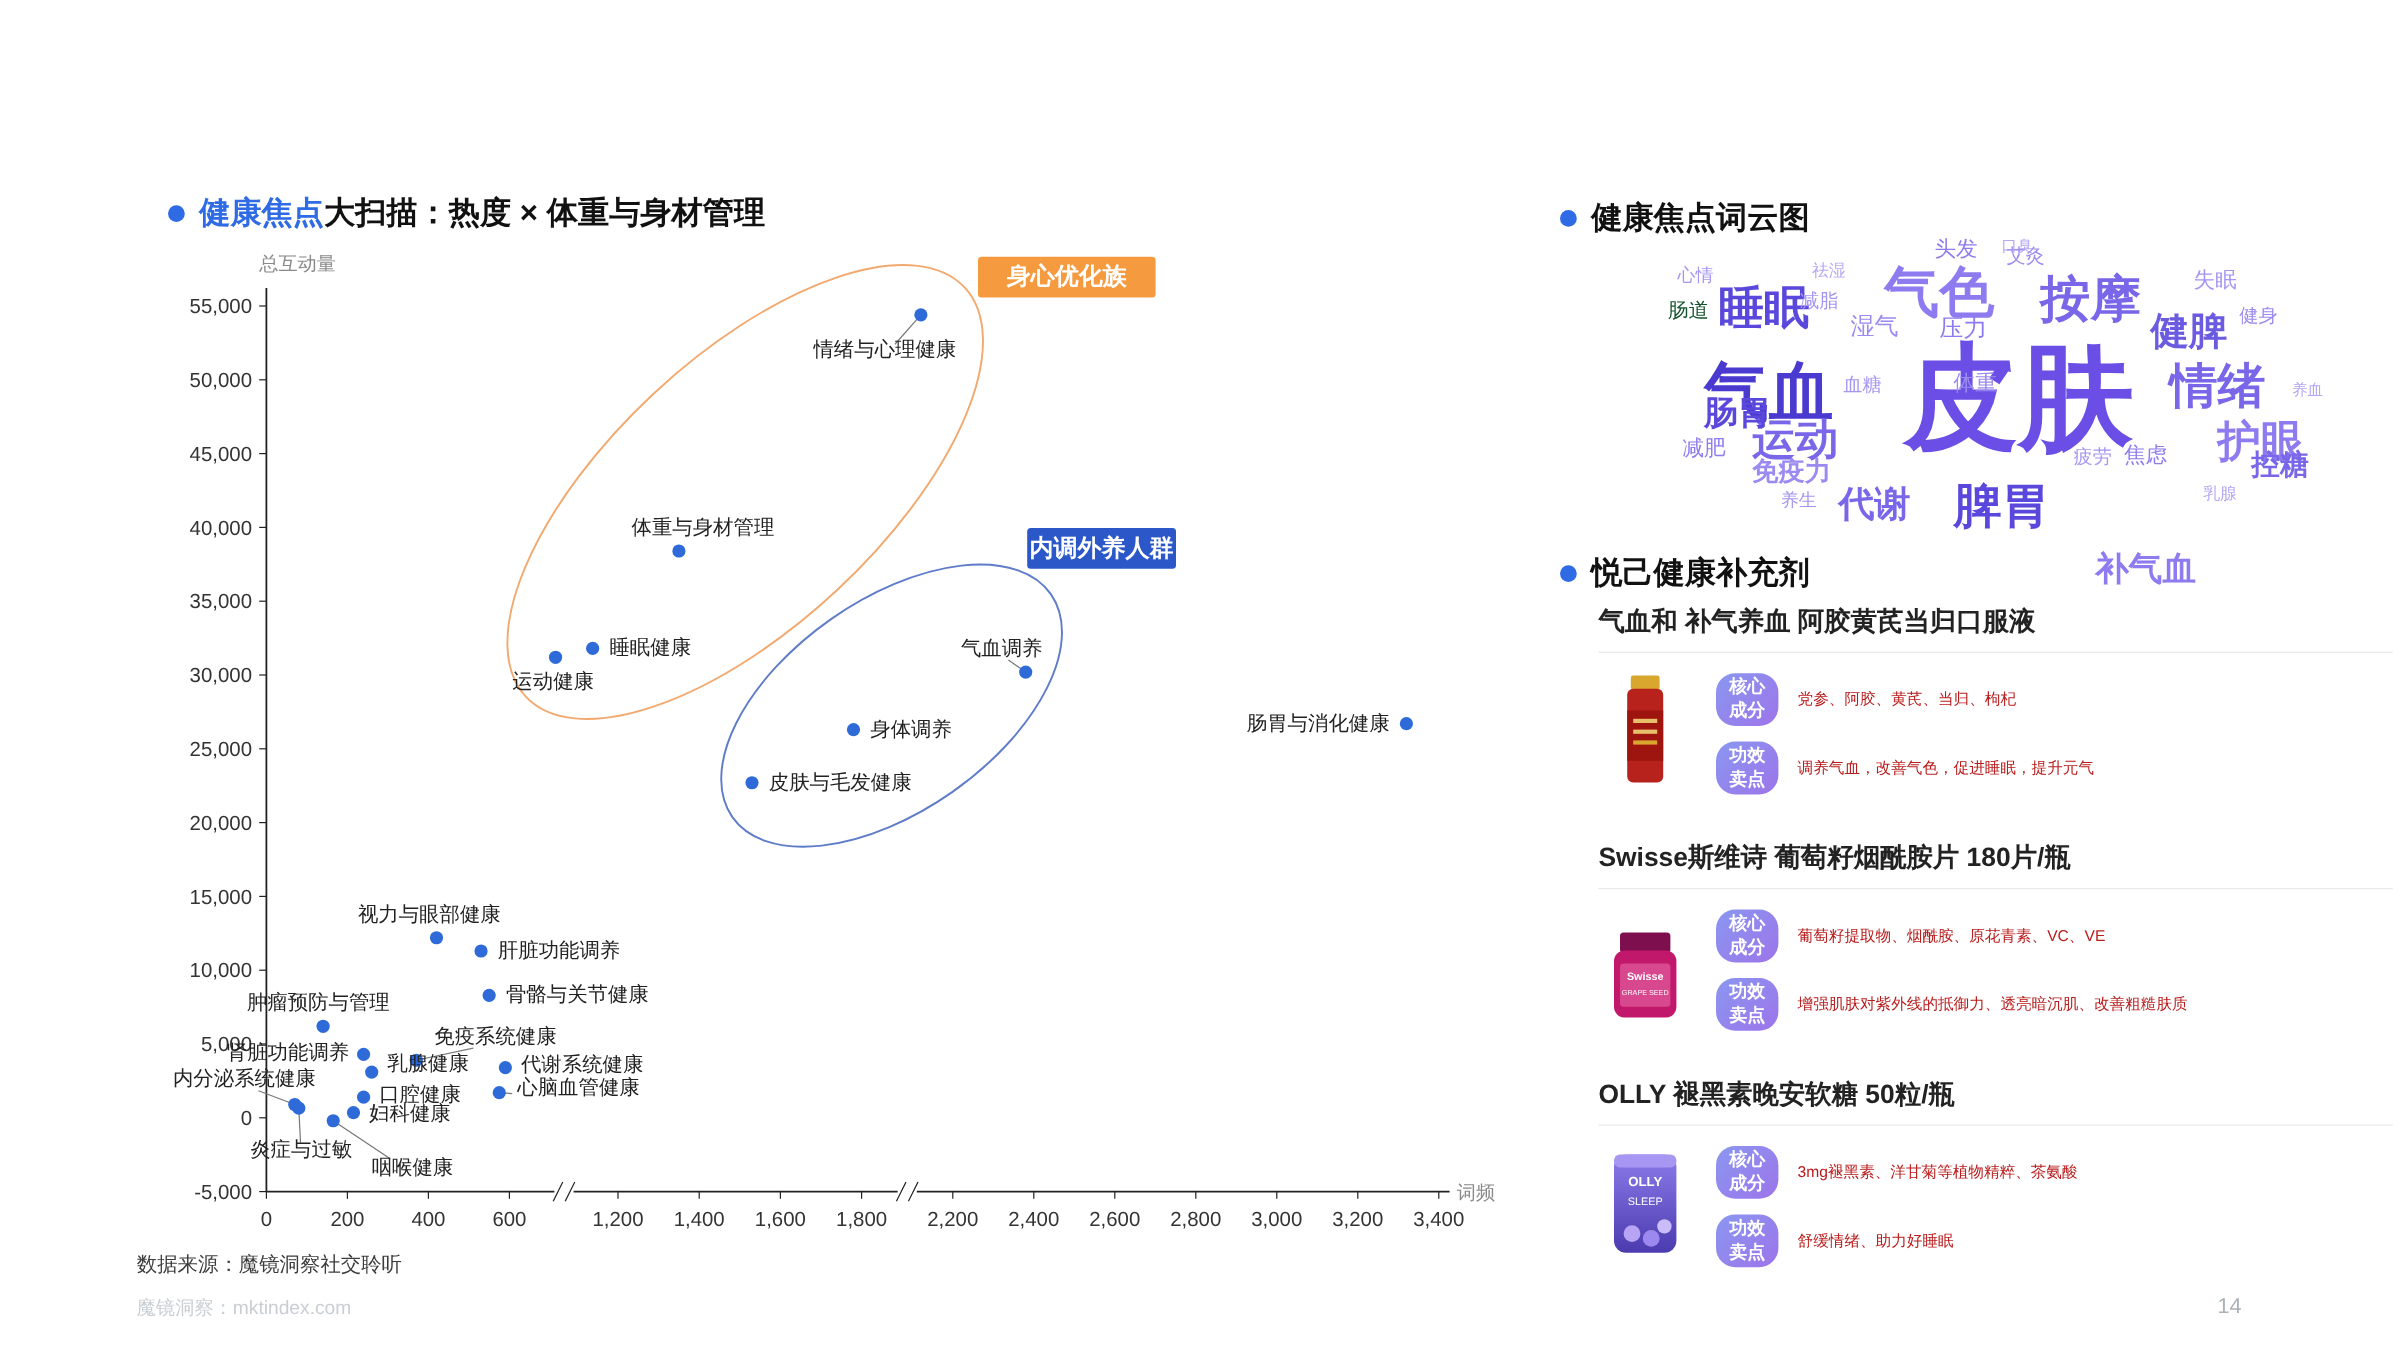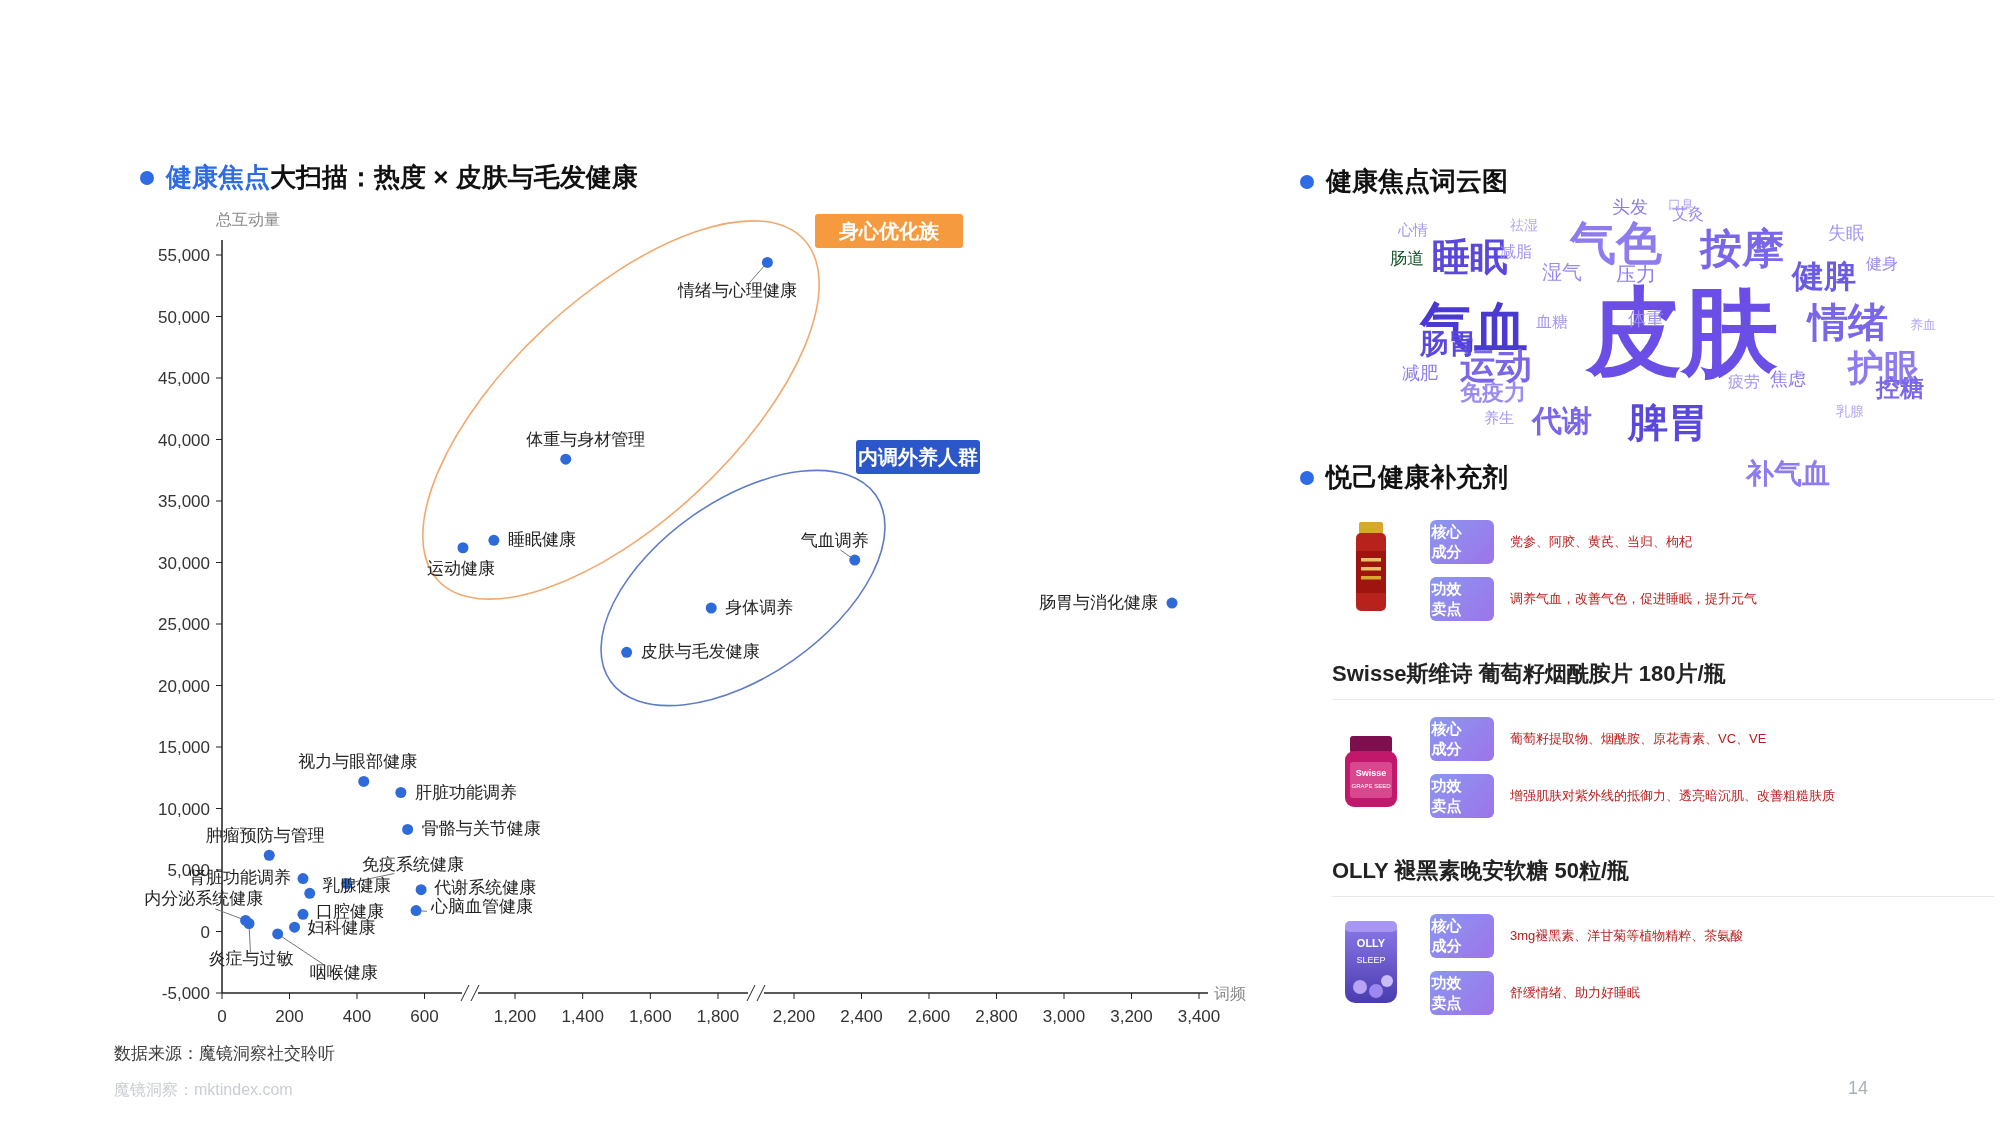--- a/index.html
+++ b/index.html
@@ -49,37 +49,37 @@
   .wordcloud{position:absolute;left:94px;top:198px;width:600px;height:262px;}
   .wc-word{position:absolute;white-space:nowrap;line-height:1;}
 
   .products{position:absolute;left:36px;top:503px;width:662px;}
   .p-card{margin-bottom:38px;}
   .p-title{font-size:22px;font-weight:600;color:#222;padding-bottom:10px;border-bottom:1px solid #e8e8e8;}
   .p-body{display:flex;gap:20px;padding-top:14px;align-items:flex-start;}
   .p-img{width:78px;height:100px;flex:none;}
   .p-rows{display:flex;flex-direction:column;gap:13px;padding-top:3px;flex:1;}
   .p-row{display:flex;align-items:center;gap:16px;}
-  .p-badge{flex:none;width:64px;height:44px;border-radius:6px;color:#fff;font-size:15px;font-weight:600;
+  .p-badge{flex:none;width:52px;height:44px;border-radius:16px;color:#fff;font-size:15px;font-weight:600;
       background:linear-gradient(135deg,#8a97f0,#9d74ea);
-      display:flex;align-items:center;}
+      display:flex;align-items:center;justify-content:center;}
   .p-badge span{display:block;width:2.2em;text-align:center;line-height:1.35;}
   .p-text{font-size:13px;color:#b91c1c;line-height:1.35;}
 </style>
 </head>
 <body>
 
 <div class="page">
 
 
 
   <div class="section-title left-title">
     <span class="bullet"></span>
     <span>
-      <span class="hl">健康焦点</span><span>大扫描：热度 × 皮肤与毛发健康</span>
+      <span class="hl">健康焦点</span><span>大扫描：热度 × 体重与身材管理</span>
     </span>
   </div>
 
   <div class="chart">
     <svg id="scatter-svg" width="1160" height="840" viewBox="0 0 1160 840">
       <ellipse cx="521" cy="210" rx="250" ry="112" transform="rotate(-43 521 210)" fill="none" stroke="#f2a96f" stroke-width="1.6"></ellipse>
       <ellipse cx="643" cy="388" rx="162" ry="88" transform="rotate(-35 643 388)" fill="none" stroke="#5f7cc9" stroke-width="1.6"></ellipse>
       <g id="axes">
           <line x1="122" y1="40" x2="122" y2="793" stroke="#222" stroke-width="1.5"></line>
           <line x1="122" y1="793" x2="1108" y2="793" stroke="#222" stroke-width="1.5"></line>
@@ -253,20 +253,21 @@
       </div>
 
     <div class="section-title rc-title2">
       <span class="bullet"></span>
       <span>悦己健康补充剂</span>
     </div>
 
     <div class="products">
 
       <div class="p-card">
+        <div class="p-title">气血和 补气养血 阿胶黄芪当归口服液</div>
         <div class="p-body">
           <svg class="p-img" viewBox="0 0 78 100">
             <rect x="27" y="5" width="24" height="12" rx="2" fill="#d9a62e"></rect>
             <rect x="24" y="16" width="30" height="78" rx="5" fill="#b8221c"></rect>
             <rect x="24" y="34" width="30" height="42" fill="#9e150f"></rect>
             <rect x="29" y="41" width="20" height="3.5" fill="#e8c06a"></rect>
             <rect x="29" y="50" width="20" height="3.5" fill="#e8c06a"></rect>
             <rect x="29" y="59" width="20" height="3.5" fill="#d9a62e"></rect>
           </svg>
           <div class="p-rows">

